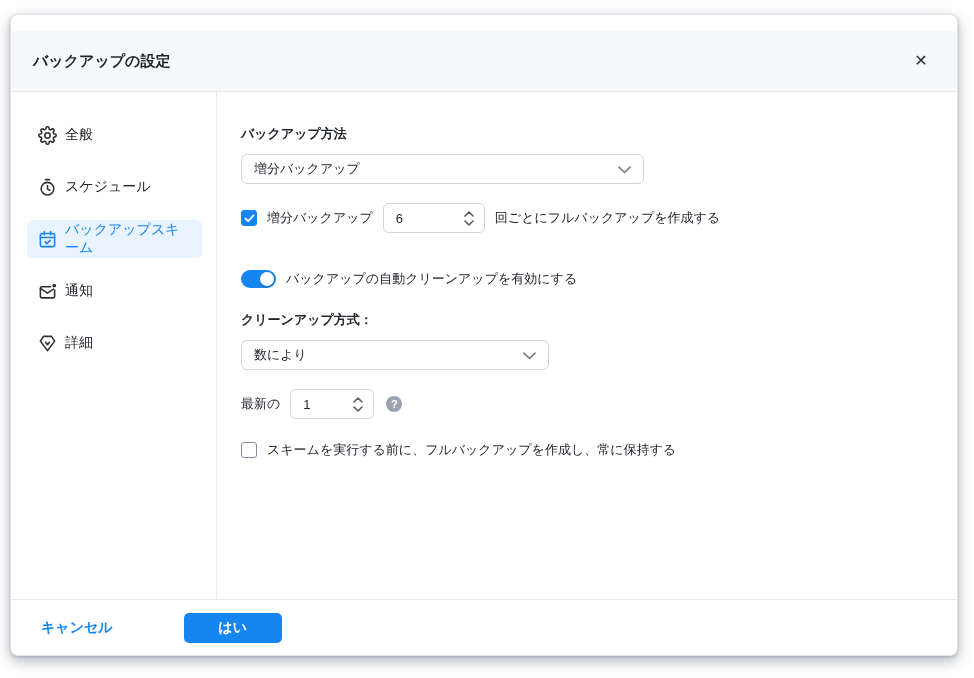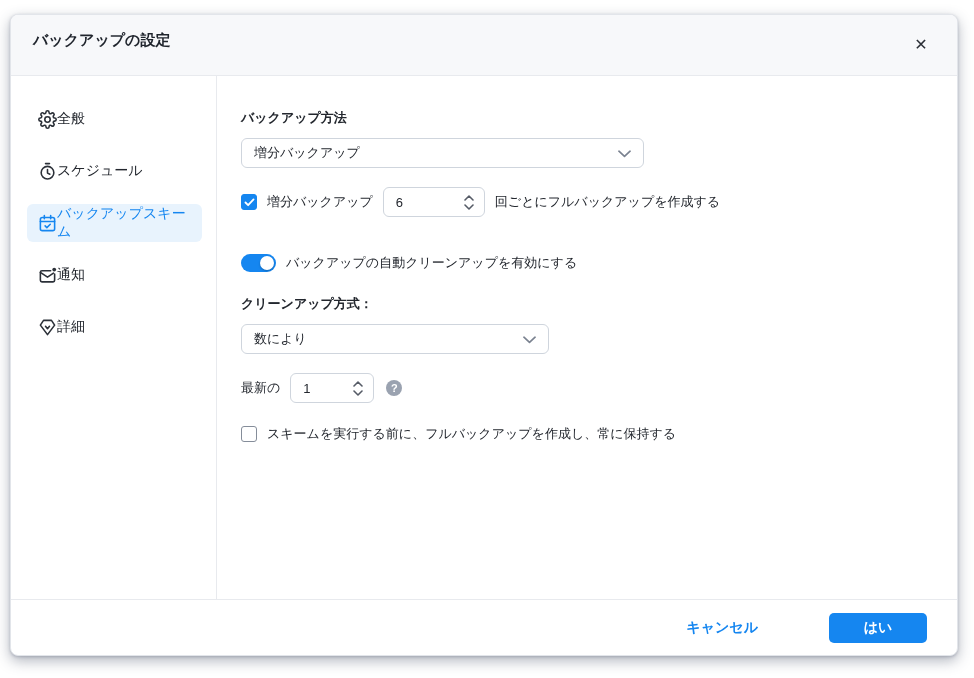--- a/index.html
+++ b/index.html
@@ -8,29 +8,29 @@
 
   .dialog {
     position:absolute; left:10px; top:14px; width:948px; height:642px;
     background:#ffffff; border-radius:8px; border:1px solid #e2e5ea;
     box-shadow:0 5px 14px rgba(55,65,90,.38), 0 1px 3px rgba(55,65,90,.25);
     display:flex; flex-direction:column; overflow:hidden;
   }
 
   
   .hd { height:61px; flex:0 0 61px; background:#f7f8fa; border-bottom:1px solid #e8eaee;
-    display:flex; align-items:flex-start; justify-content:space-between; padding:16px 22px; }
+    display:flex; align-items:center; justify-content:space-between; padding:16px 22px;margin-top:16px; }
   .hd-title { font-size:15px; font-weight:700; color:#1f242c; }
   .hd-close { width:28px; height:28px; display:flex; align-items:center; justify-content:center;
     font-size:16px; color:#2b2f36; cursor:pointer; line-height:1; }
 
   
   .mid { flex:1 1 auto; display:flex; min-height:0; }
   .sidebar { width:206px; flex:0 0 206px; border-right:1px solid #e8eaee; padding:24px 14px 0 16px; }
-  .side-item { height:38px; margin-bottom:14px; display:flex; align-items:center; gap:0;
+  .side-item { height:38px; margin-bottom:14px; display:flex; align-items:center; gap:8px;
     padding:0 11px; border-radius:6px; font-size:14px; font-weight:500; color:#23272e; cursor:pointer; }
   .side-item .ic { width:19px; height:19px; flex:0 0 19px; display:flex; }
   .side-item svg { stroke:#2b3038; }
   .side-item.sel { background:#e8f3fd; color:#1586f0; }
   .side-item.sel svg { stroke:#1586f0; }
   .side-item svg .dotfill { fill:#2b3038; stroke:none; }
 
   .content { flex:1 1 auto; padding:32px 42px 0 24px; }
   .lbl { font-size:13px; font-weight:700; color:#23272e; }
   .select {
@@ -66,21 +66,21 @@
     flex:0 0 35px; cursor:pointer; }
   .toggle .knob { position:absolute; top:2px; right:2px; width:14px; height:14px;
     border-radius:50%; background:#fff; box-shadow:0 1px 2px rgba(0,0,0,.25); }
 
   .help { width:16px; height:16px; border-radius:50%; background:#9aa2b0; color:#fff;
     font-size:11px; font-weight:700; display:flex; align-items:center; justify-content:center;
     margin-left:2px; cursor:pointer; }
 
   
   .ft { flex:0 0 56px; border-top:1px solid #e8eaee; display:flex; align-items:center;
-    justify-content:flex-end; padding:0 30px; gap:36px; }
+    padding:0 30px; gap:36px; }
   .btn-cancel { color:#1586f0; font-size:14px; font-weight:600; cursor:pointer; }
   .btn-ok { width:98px; height:30px; background:#1586f0; color:#fff; border:none;
     border-radius:5px; font-size:14px; font-weight:600; cursor:pointer;
     font-family:"Liberation Sans", sans-serif; display:flex; align-items:center; justify-content:center;margin-left:35px; }
 </style>
 </head>
 <body>
 
 <div class="dialog">
 

